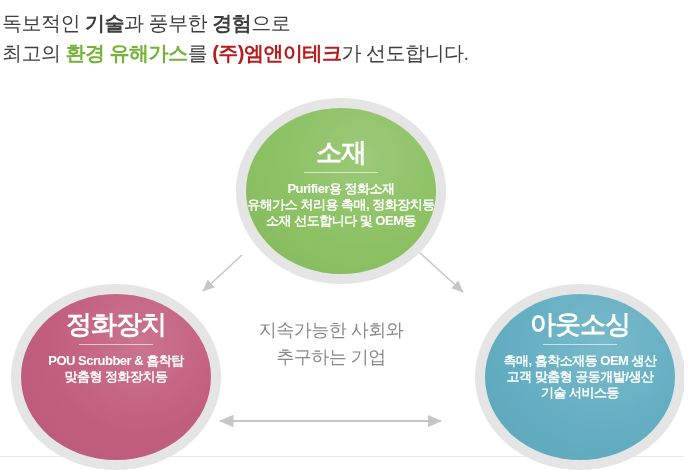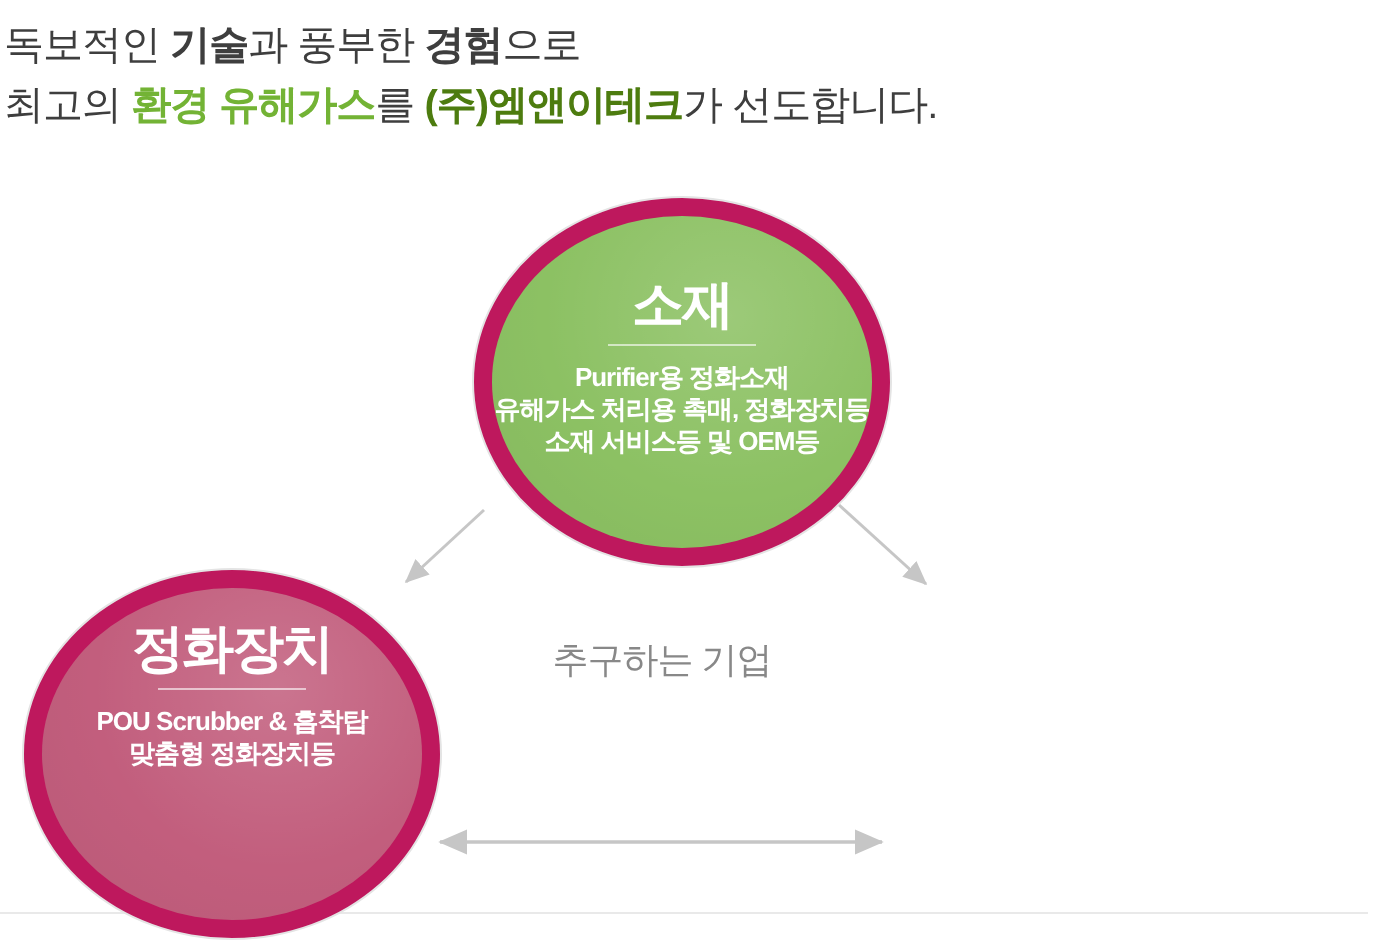--- a/index.html
+++ b/index.html
@@ -36,21 +36,21 @@
   svg.arrows{
     position:absolute;left:0;top:0;
     z-index:1;
   }
 
   
   .ring{
     position:absolute;
     width:210px;height:186px;
     border-radius:50%;
-    background:#be185d;
+    background:#e5e5e5;
     border:1px solid #e4e4e4;
     box-sizing:border-box;
     z-index:2;
   }
   .ring-top {left:236px;top:98px;}
   .ring-left{left:11px; top:284px;}
   .ring-right{left:475px;top:284px;}
 
   .circle{
     position:absolute;left:9px;top:9px;
@@ -99,21 +99,21 @@
     z-index:2;
   }
 </style>
 </head>
 <body>
 
 <div class="canvas">
 
   <div class="header" style="color: rgb(62, 62, 62);">
     <p><span>독보적인 </span><b>기술</b><span>과 풍부한 </span><b>경험</b><span>으로</span></p>
-    <p><span>최고의 </span><b style="color: rgb(115, 179, 53);">환경 유해가스</b><span>를 </span><b style="color: #4d7c0f;">(주)엠앤이테크</b><span>가 선도합니다.</span></p>
+    <p><span>최고의 </span><b style="color: rgb(115, 179, 53);">환경 유해가스</b><span>를 </span><b style="color: #b91c1c;">(주)엠앤이테크</b><span>가 선도합니다.</span></p>
   </div>
 
   <div class="bottom-rule"></div>
 
   <svg class="arrows" width="700" height="470" viewBox="0 0 700 470">
     <defs>
       <marker id="ah" markerWidth="8" markerHeight="7" refX="7.5" refY="3.5" orient="auto-start-reverse" markerUnits="strokeWidth">
         <path d="M0,0 L8,3.5 L0,7 z" fill="#c6c6c6" style="fill: rgb(198, 198, 198);"></path>
       </marker>
     </defs>
@@ -122,34 +122,46 @@
     <line x1="220" y1="421" x2="441" y2="421" stroke="#c6c6c6" stroke-width="1.8" marker-start="url(#ah)" marker-end="url(#ah)" style="stroke: rgb(198, 198, 198);"></line>
   </svg>
 
   <div class="ring ring-top">
     <div class="circle pad-top-deep" style="background-color: rgb(140, 193, 99);">
       <div class="circle-content">
         <div class="c-title">소재</div>
         <div class="c-divider"></div>
         <div class="c-line">Purifier용 정화소재</div>
         <div class="c-line">유해가스 처리용 촉매, 정화장치등</div>
-        <div class="c-line">소재 서비스등 및 OEM등</div>
+        <div class="c-line">소재 선도합니다 및 OEM등</div>
       </div>
     </div>
   </div>
 
   <div class="ring ring-left">
     <div class="circle pad-top-shallow" style="background-color: rgb(194, 94, 125); text-align: center;">
       <div class="circle-content">
         <div class="c-title">정화장치</div>
         <div class="c-divider"></div>
         <div class="c-line">POU Scrubber &amp; 흡착탑</div>
         <div class="c-line">맞춤형 정화장치등</div>
       </div>
     </div>
   </div>
 
+  <div class="ring ring-right">
+    <div class="circle pad-top-shallow" style="background-color: rgb(99, 174, 194);">
+      <div class="circle-content">
+        <div class="c-title">아웃소싱</div>
+        <div class="c-divider"></div>
+        <div class="c-line">촉매, 흡착소재등 OEM 생산</div>
+        <div class="c-line">고객 맞춤형 공동개발/생산</div>
+        <div class="c-line">기술 서비스등</div>
+      </div>
+    </div>
+  </div>
 
   <div class="center-text" style="color: rgb(136, 136, 136);">
+    <div>지속가능한 사회와</div>
     <div>추구하는 기업</div>
   </div>
 
 </div>
 
 </body></html>

